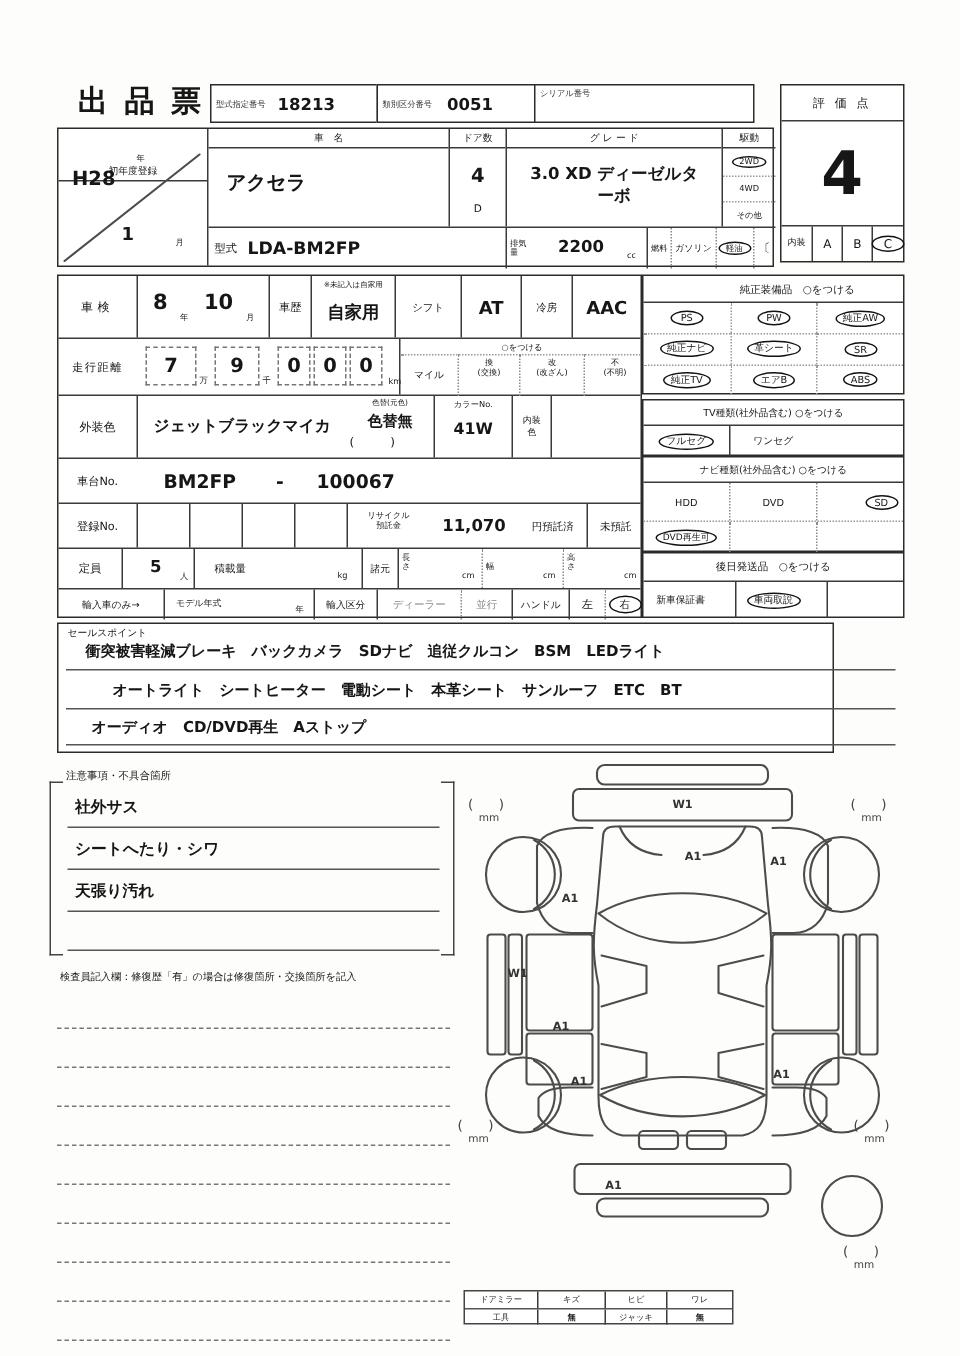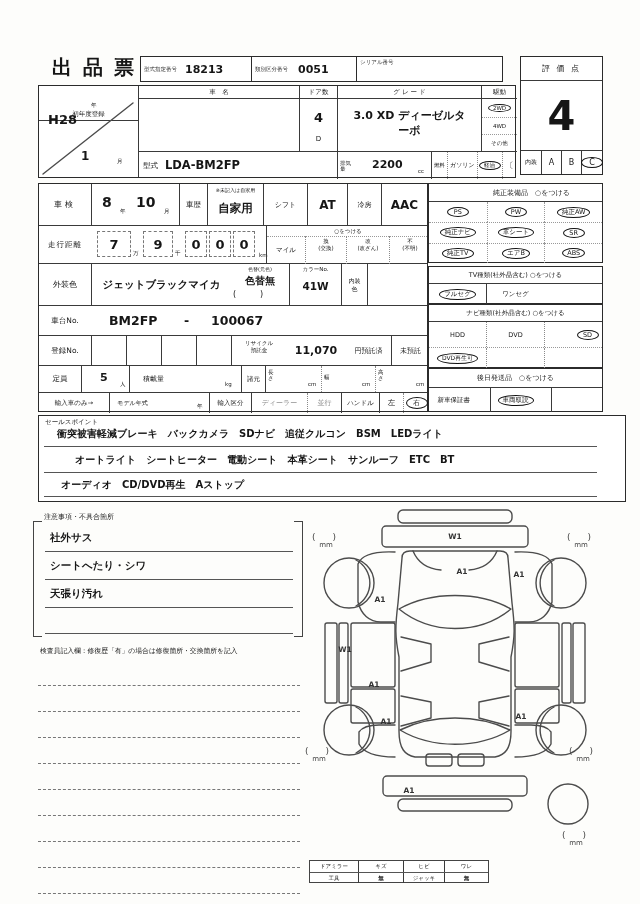--- a/index.html
+++ b/index.html
@@ -67,20 +67,21 @@
           <line x1="4" y1="75" x2="94" y2="4" stroke-width="1.1"></line>
         </svg>
       <span class="abs tiny" style="left:52px;top:16px;">年</span>
       <span class="abs val" style="left:9px;top:26px;font-size:13px;">H28</span>
       <span class="abs val" style="left:42px;top:63px;font-size:12px;">1</span>
       <span class="abs tiny" style="left:78px;top:72px;">月</span>
     </div>
 
     <div class="cell" style="left:100px;top:0;width:160px;height:65px;">
       <div class="lbl bb" style="height:12px;line-height:12px;">車　名</div>
+      <div class="val" style="font-size:13px;padding:14px 0 0 12px;">アクセラ</div>
     </div>
 
     <div class="cell bl" style="left:260px;top:0;width:38px;height:65px;">
       <div class="lbl bb" style="height:12px;line-height:12px;">ドア数</div>
       <div class="val ctr" style="height:36px;font-size:13px;">4</div>
       <div class="ctr" style="font-size:7px;">D</div>
     </div>
 
     <div class="cell bl" style="left:298px;top:0;width:144px;height:65px;">
       <div class="lbl bb" style="height:12px;line-height:12px;">グ レ ー ド</div>
@@ -310,21 +311,21 @@
     <div class="ctr bb" style="height:18px;font-size:7px;">後日発送品　○をつける</div>
     <div style="display:flex;height:24px;gap:11px;">
       <div class="ctr" style="flex:1;font-size:6.5px;">新車保証書</div>
       <div class="ctr bl" style="flex:1;">
           <span class="circ" style="font-size:6.5px;">車両取説</span>
         </div>
       <div class="ctr bl" style="flex:1;"></div>
     </div>
   </div>
 
-  <div class="bx" style="left:38px;top:415px;width:588px;height:87px;">
+  <div class="bx" style="left:38px;top:415px;width:518px;height:87px;">
     <div class="abs" style="left:6px;top:2px;font-size:6.5px;">セールスポイント</div>
     <div class="abs val" style="left:18px;top:11px;font-size:10px;">衝突被害軽減ブレーキ　バックカメラ　SDナビ　追従クルコン　BSM　LEDライト</div>
     <div class="underln" style="left:5px;top:30px;width:553px;"></div>
     <div class="abs val" style="left:36px;top:37px;font-size:10px;">オートライト　シートヒーター　電動シート　本革シート　サンルーフ　ETC　BT</div>
     <div class="underln" style="left:5px;top:56px;width:553px;"></div>
     <div class="abs val" style="left:22px;top:62px;font-size:10px;">オーディオ　CD/DVD再生　Aストップ</div>
     <div class="underln" style="left:5px;top:80px;width:553px;"></div>
   </div>
 
   <div class="abs" style="left:44px;top:512px;font-size:7px;">注意事項・不具合箇所</div>

